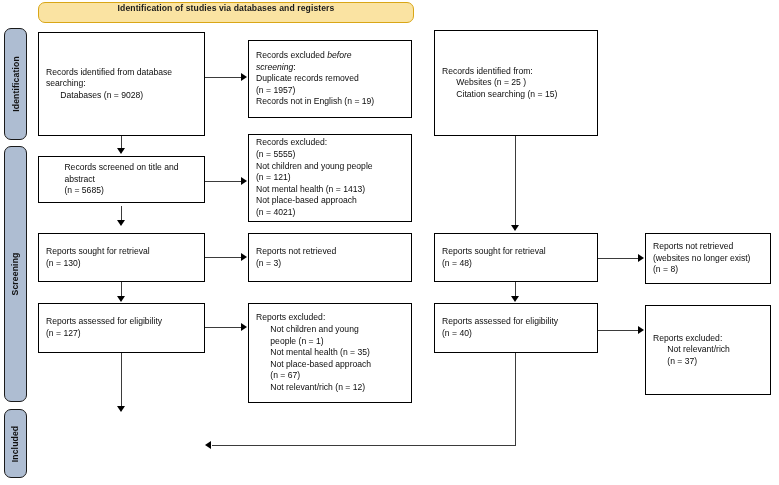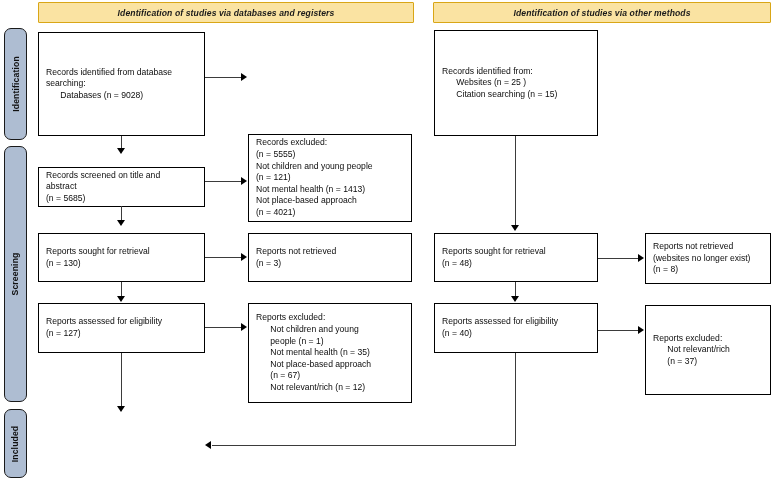--- a/index.html
+++ b/index.html
@@ -12,30 +12,29 @@
     width: 779px;
     height: 485px;
     background: #ffffff;
     font-family: "Liberation Sans", sans-serif;
     overflow: hidden;
   }
   .banner {
     position: absolute;
     background: #fae3a2;
     border: 1.4px solid #d9a616;
-    border-radius: 1px;
+    border-radius: 7px;
     box-sizing: border-box;
     display: flex;
-    align-items: center;
+    align-items: flex-start;
     justify-content: center;
     font-size: 8.6px;
     font-weight: bold;
     color: #1a1a1a;
     letter-spacing: 0.1px;
-    font-style: italic;
   }
   .stage-tab {
     position: absolute;
     background: #aebdd2;
     border: 1.4px solid #1a1a1a;
     border-radius: 7px;
     box-sizing: border-box;
     display: flex;
     align-items: center;
     justify-content: center;
@@ -93,48 +92,52 @@
   }
 </style>
 </head>
 <body>
 
 <div id="page">
 
   <div class="banner" style="left:38px; top:2px; width:376px; height:21px;">
     <span>Identification of studies via databases and registers</span>
   </div>
-  <div class="banner" style="left:433px; top:2px; width:338px; height:21px;">
-    <span>Identification of studies via other methods</span>
-  </div>
 
   <div class="stage-tab" style="left:4px; top:28px; width:23px; height:112px;">
     <span>Identification</span>
   </div>
   <div class="stage-tab" style="left:4px; top:146px; width:23px; height:256px;">
     <span>Screening</span>
   </div>
   <div class="stage-tab" style="left:4px; top:409px; width:23px; height:69px;">
     <span>Included</span>
   </div>
 
   <div class="node" style="left:38px; top:32px; width:167px; height:104px;">
     <div class="txt">Records identified from database
 searching:
       Databases (n = 9028)</div>
   </div>
 
+  <div class="node" style="left:248px; top:40px; width:164px; height:78px;">
+    <div class="txt"><span>Records excluded </span><i>before</i><span>
+</span><i>screening</i><span>:
+Duplicate records removed
+(n = 1957)
+Records not in English (n = 19)</span></div>
+  </div>
 
   <div class="line-h" style="left:205px; top:77px; width:36px;"></div>
   <div class="arrow-r" style="left:241px; top:73px;"></div>
 
   <div class="line-v" style="left:121px; top:136px; width:1.1px; height:14px;"></div>
   <div class="arrow-d" style="left:117px; top:148px;"></div>
 
-  <div class="node" style="left:38px; top:167px; width:167px; height:40px;">
+  <div class="node" style="left:38px; top:156px; width:167px; height:47px;justify-content:center;">
     <div class="txt">Records screened on title and
 abstract
 (n = 5685)</div>
   </div>
 
   <div class="node" style="left:248px; top:134px; width:164px; height:88px;">
     <div class="txt">Records excluded:
 (n = 5555)
 Not children and young people
 (n = 121)

